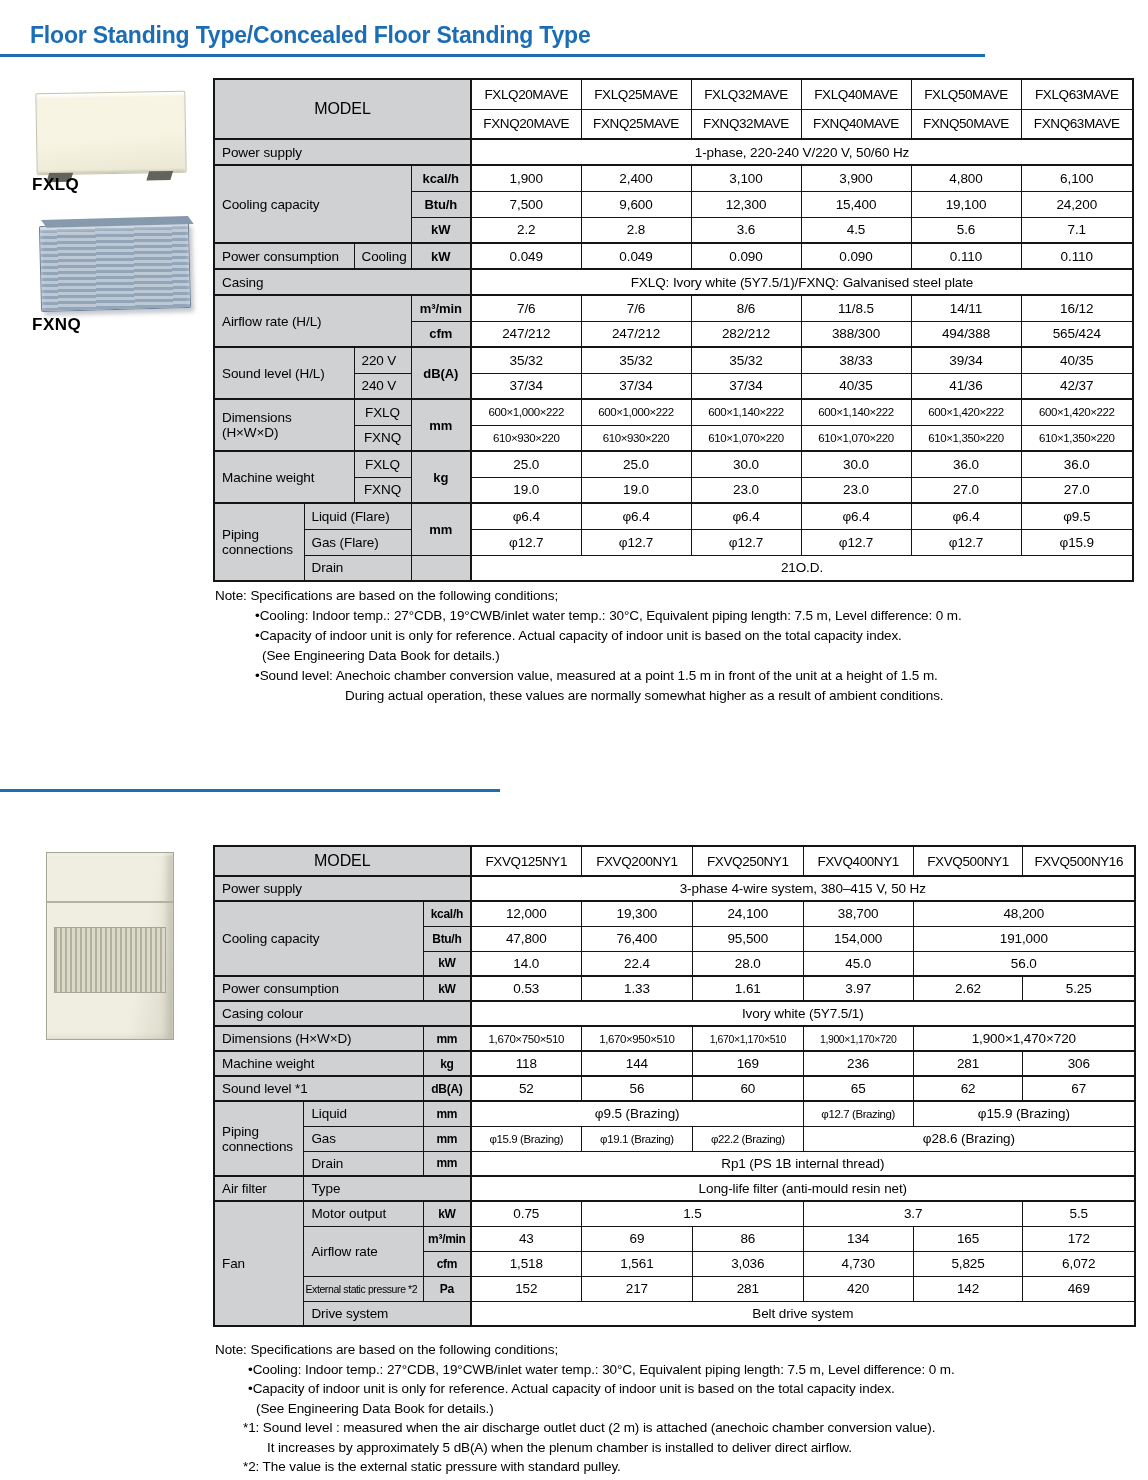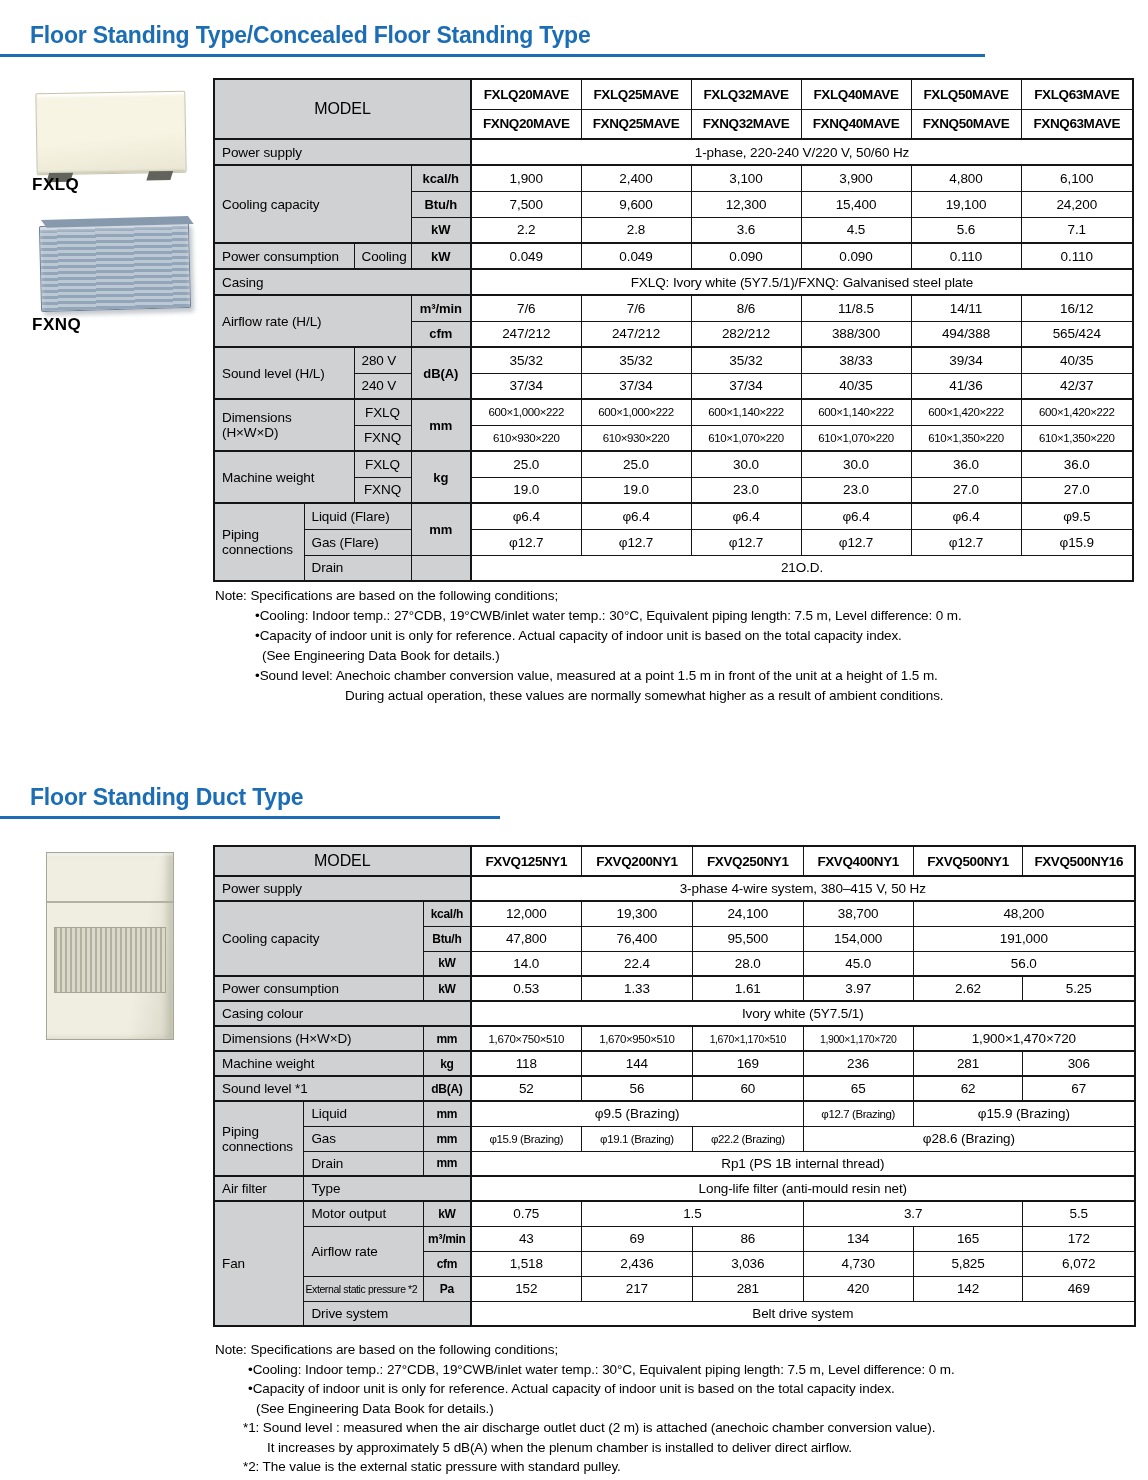--- a/index.html
+++ b/index.html
@@ -41,21 +41,21 @@
   #t2-wrap{position:absolute;left:213px;top:845px;}
   table{border-collapse:collapse;table-layout:fixed;border:2px solid var(--line);background:#fff;}
   td{border:1px solid var(--line);text-align:center;font-size:13.5px;padding:0 2px;overflow:hidden;letter-spacing:-0.1px;}
   #t1 tr{height:26px;}  #t1 tr.hdr{height:30px;}
   #t2 tr{height:25px;}  #t2 tr.hdr{height:30px;}
   td.lbl{background:var(--gray);text-align:left;padding:0 3px 0 7px;}
   td.lblc{background:var(--gray);}
   td.unit{background:var(--gray);font-size:13px;padding:0 1px;font-weight:bold;}
   #t2 td.unit{font-size:12px;letter-spacing:-0.3px;}
   td.model{background:var(--gray);font-size:16px;font-weight:normal;text-align:center;}
-  td.mh{font-weight:bold;letter-spacing:-0.4px;padding:0 1px;}
+  td.mh{font-weight:normal;letter-spacing:-0.4px;padding:0 1px;}
   td.sm{font-size:11.5px;letter-spacing:-0.4px;padding:0 1px;}
   td.xs{font-size:10.5px;letter-spacing:-0.4px;padding:0 1px;}
   td.lbl.xs{font-size:10.5px;}
   tr.sec > td{border-top:2px solid var(--line);}
   td.bdry{border-right:2px solid var(--line);}
 
   
   .notes{position:absolute;font-size:13.5px;line-height:20px;letter-spacing:-0.1px;white-space:nowrap;}
   #notes1{left:215px;top:586px;}
   #notes2{left:215px;top:1340px;line-height:19.5px;}
@@ -170,21 +170,21 @@
             <td class="unit bdry">cfm</td>
             <td class="val">247/212</td>
             <td class="val">247/212</td>
             <td class="val">282/212</td>
             <td class="val">388/300</td>
             <td class="val">494/388</td>
             <td class="val">565/424</td>
           </tr>
           <tr class="sec">
             <td colspan="2" rowspan="2" class="lbl">Sound level (H/L)</td>
-            <td class="lbl">280 V</td>
+            <td class="lbl">220 V</td>
             <td rowspan="2" class="unit bdry">dB(A)</td>
             <td class="val">35/32</td>
             <td class="val">35/32</td>
             <td class="val">35/32</td>
             <td class="val">38/33</td>
             <td class="val">39/34</td>
             <td class="val">40/35</td>
           </tr>
           <tr>
             <td class="lbl">240 V</td>
@@ -267,21 +267,20 @@
   <div class="notes" id="notes1">
     <div>Note: Specifications are based on the following conditions;</div>
     <div class="ind-a">•Cooling: Indoor temp.: 27°CDB, 19°CWB/inlet water temp.: 30°C, Equivalent piping length: 7.5 m, Level difference: 0 m.</div>
     <div class="ind-a">•Capacity of indoor unit is only for reference. Actual capacity of indoor unit is based on the total capacity index.</div>
     <div class="ind-b">(See Engineering Data Book for details.)</div>
     <div class="ind-a">•Sound level: Anechoic chamber conversion value, measured at a point 1.5 m in front of the unit at a height of 1.5 m.</div>
     <div class="ind-c">During actual operation, these values are normally somewhat higher as a result of ambient conditions.</div>
   </div>
 
   <div class="heading" id="head2">
-    <h2 class="sec-title">Floor Standing Duct Type</h2>
     <div class="rule"></div>
   </div>
 
   <div class="duct-img"></div>
 
   <div id="t2-wrap">
     <table id="t2">
       <colgroup>
         <col style="width:90px">
           <col style="width:120px">
@@ -416,21 +415,21 @@
             <td class="val">43</td>
             <td class="val">69</td>
             <td class="val">86</td>
             <td class="val">134</td>
             <td class="val">165</td>
             <td class="val">172</td>
           </tr>
           <tr>
             <td class="unit bdry">cfm</td>
             <td class="val">1,518</td>
-            <td class="val">2,436</td>
+            <td class="val">1,561</td>
             <td class="val">3,036</td>
             <td class="val">4,730</td>
             <td class="val">5,825</td>
             <td class="val">6,072</td>
           </tr>
           <tr>
             <td class="lbl xs">External static pressure *2</td>
             <td class="unit bdry">Pa</td>
             <td class="val">152</td>
             <td class="val">217</td>

